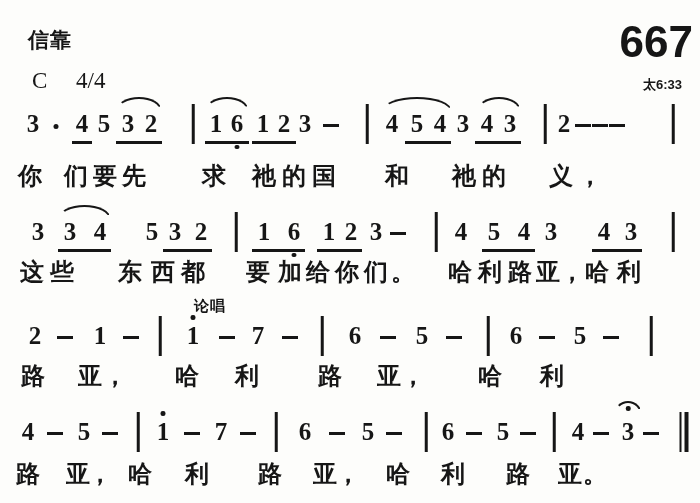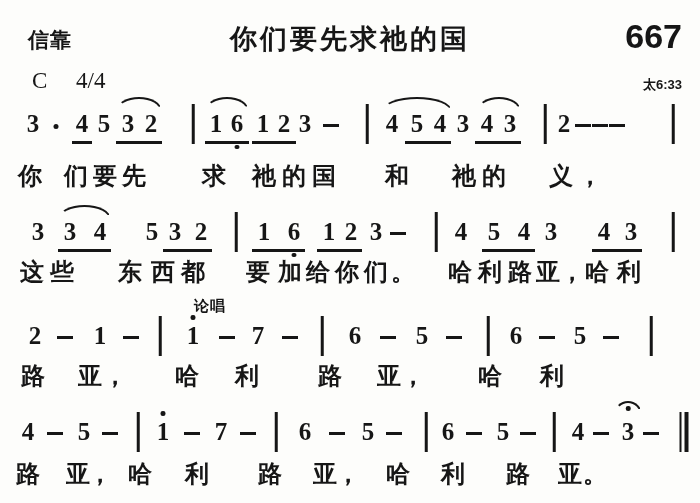--- a/index.html
+++ b/index.html
@@ -4,21 +4,21 @@
 <style>
   html,body{margin:0;padding:0;background:#d9d9d9;}
   .sheet{
     position:relative;width:700px;height:503px;background:#fdfdfb;
     overflow:hidden;color:#161616;
     font-family:"Liberation Sans",sans-serif;
   }
   
   .category{position:absolute;left:28px;top:26px;font-size:21px;font-weight:800;letter-spacing:1px;}
   .title{position:absolute;left:0;right:0;top:21px;text-align:center;font-size:27px;font-weight:800;letter-spacing:3px;}
-  .number{position:absolute;right:18px;top:17px;font-size:34px;font-weight:800;}
+  .number{position:absolute;right:7px;top:17px;font-size:44px;font-weight:800;}
   .key{position:absolute;left:32px;top:68px;font-size:23px;font-family:"Liberation Serif",serif;}
   .time{position:absolute;left:76px;top:68px;font-size:23px;font-family:"Liberation Serif",serif;}
   .scripture{position:absolute;right:18px;top:76px;font-size:13px;font-weight:600;}
   
   .music-line,.lyric-line{position:absolute;left:0;width:700px;height:56px;}
   .lyric-line{height:34px;}
   .tok-n{position:absolute;top:10px;transform:translateX(-50%);
     font-family:"Liberation Serif",serif;font-weight:700;font-size:25px;line-height:28px;}
   .octdot{position:absolute;left:50%;transform:translateX(-50%);
     width:4.5px;height:4.5px;border-radius:50%;background:currentColor;}
@@ -42,21 +42,20 @@
   .fdot{position:absolute;left:50%;top:3px;transform:translateX(-50%);
     width:4.5px;height:4.5px;border-radius:50%;background:currentColor;}
   .lyr{position:absolute;top:0;transform:translateX(-50%);
     font-size:24px;font-weight:600;white-space:nowrap;}
 </style>
 </head>
 <body>
 
 <div class="sheet">
   <div class="category">信靠</div>
-  <div class="title">你们要先求祂的国</div>
   <div class="number">667</div>
   <div class="key">C</div>
   <div class="time">4/4</div>
   <div class="scripture">太6:33</div>
   <div id="music-area">
       <div class="music-line" style="top: 100px;">
         <span class="tok-n" style="left: 33px;">3</span>
         <span class="tok-dot" style="left: 56px;"></span>
         <span class="tok-n" style="left: 82px;">4</span>
         <span class="tok-u" style="width: 20px; left: 72px;"></span>

